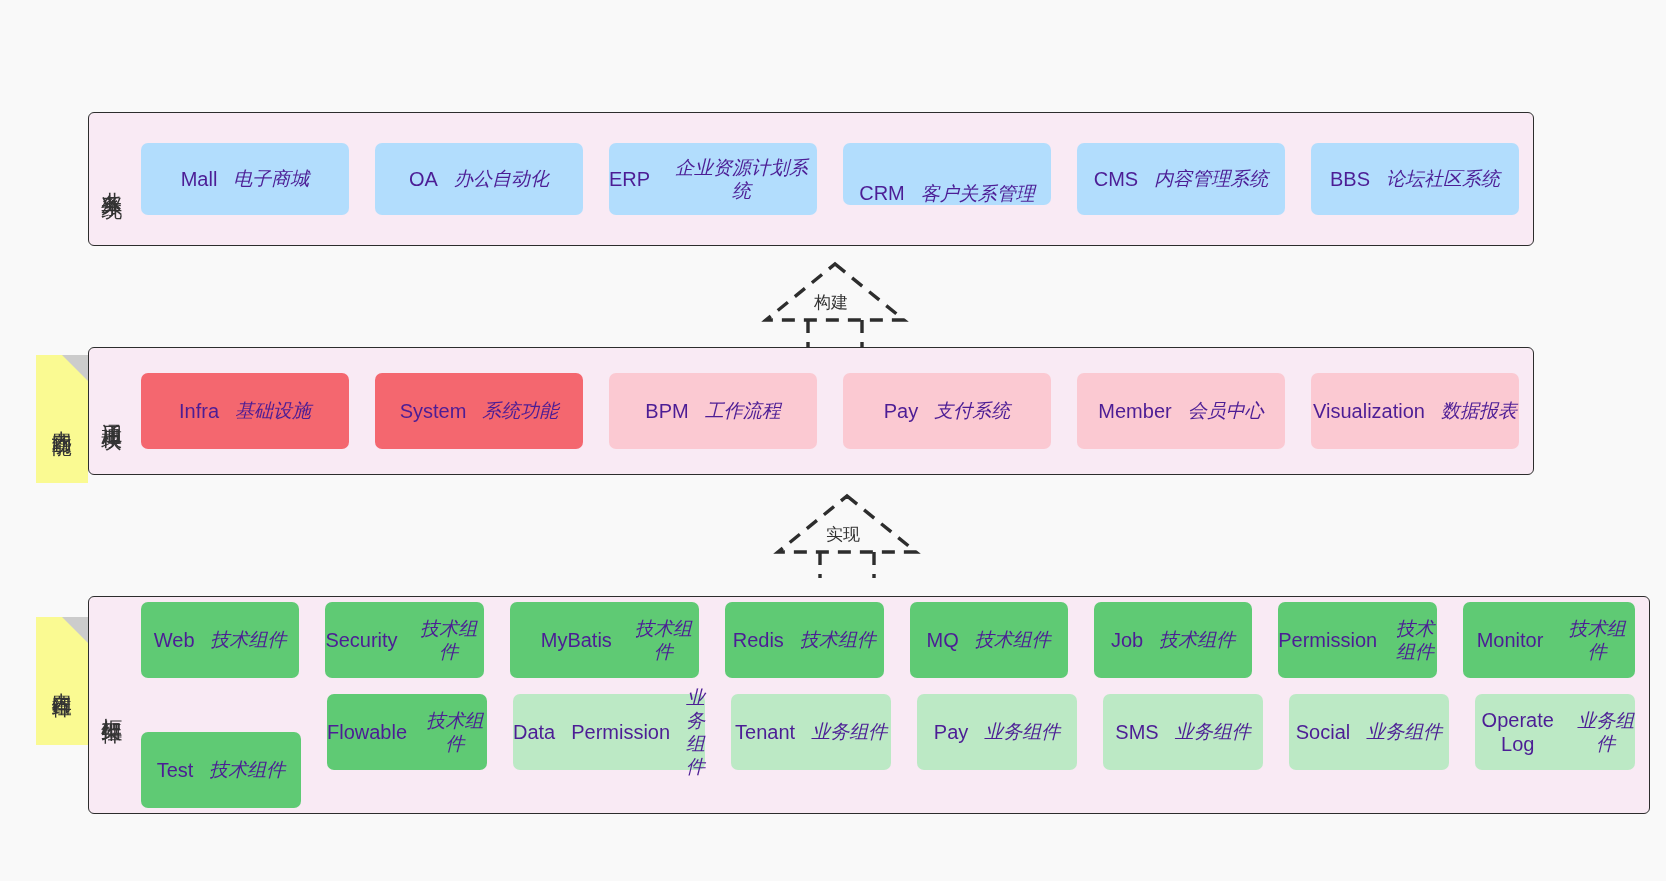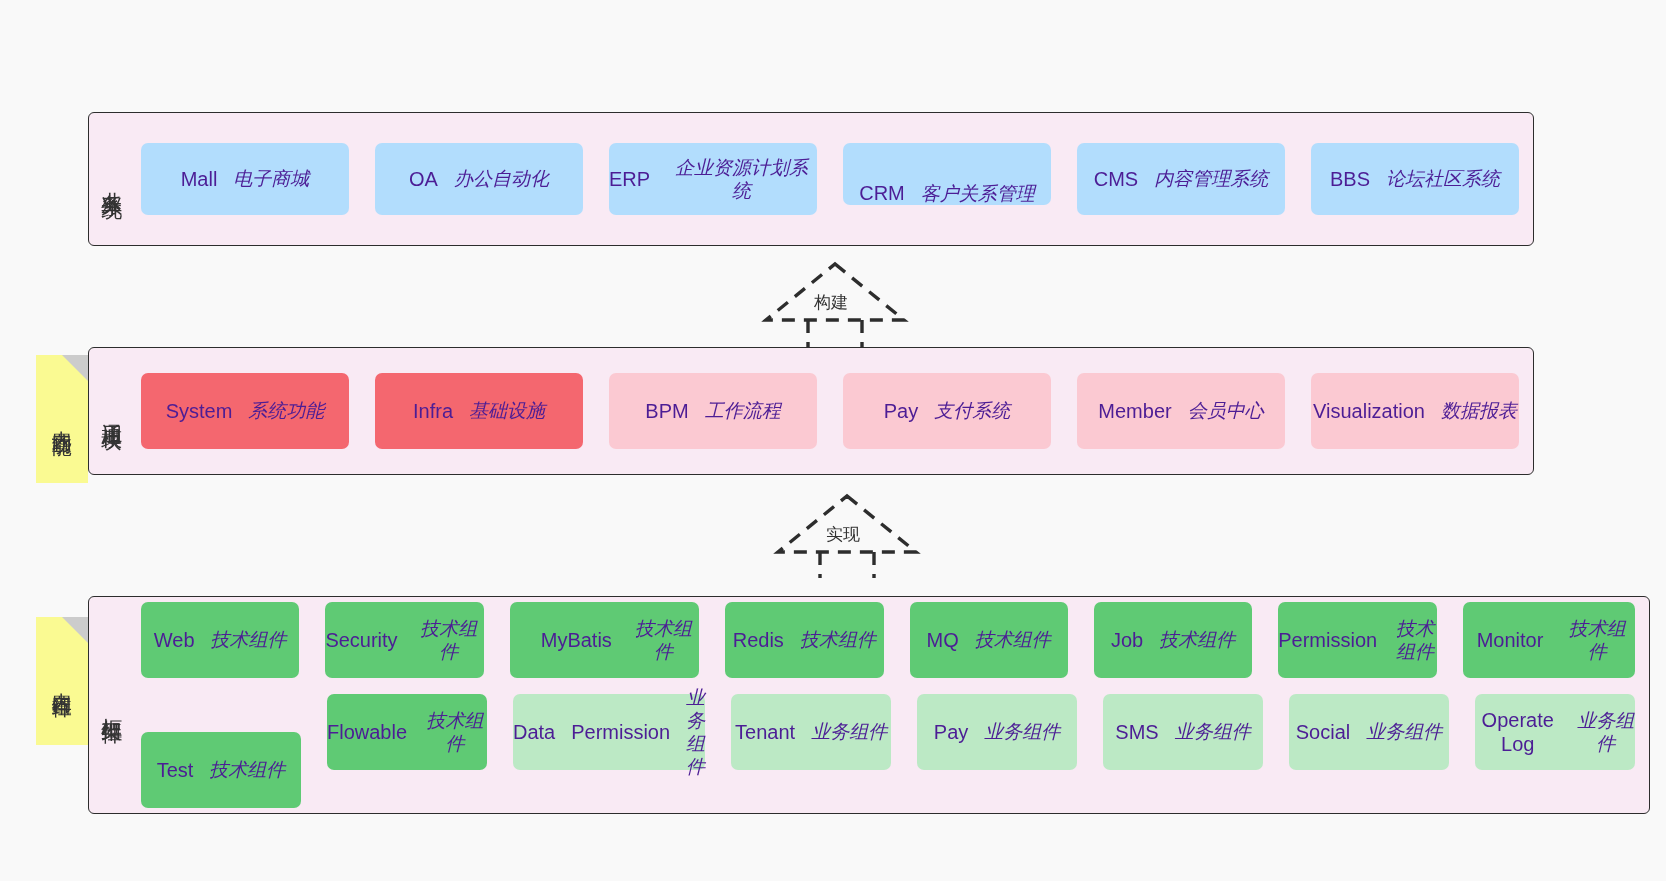--- a/index.html
+++ b/index.html
@@ -169,26 +169,26 @@
     <span class="fold"></span>
     <span>内置功能</span>
   </div>
 
   <div class="layer" id="layer-modules" style="left:88px; top:347px; width:1446px; height:128px;">
     <div class="layer-title">通用模块</div>
     <div class="layer-body">
       <div class="row">
 
         <div class="card c-red" style="height:76px;">
+          <span class="t1">Infra</span>
+          <span class="t2">基础设施</span>
+        </div>
+        <div class="card c-red" style="height:76px;">
           <span class="t1">System</span>
           <span class="t2">系统功能</span>
-        </div>
-        <div class="card c-red" style="height:76px;">
-          <span class="t1">Infra</span>
-          <span class="t2">基础设施</span>
         </div>
         <div class="card c-pink" style="height:76px;">
           <span class="t1">BPM</span>
           <span class="t2">工作流程</span>
         </div>
         <div class="card c-pink" style="height:76px;">
           <span class="t1">Pay</span>
           <span class="t2">支付系统</span>
         </div>
         <div class="card c-pink" style="height:76px;">

